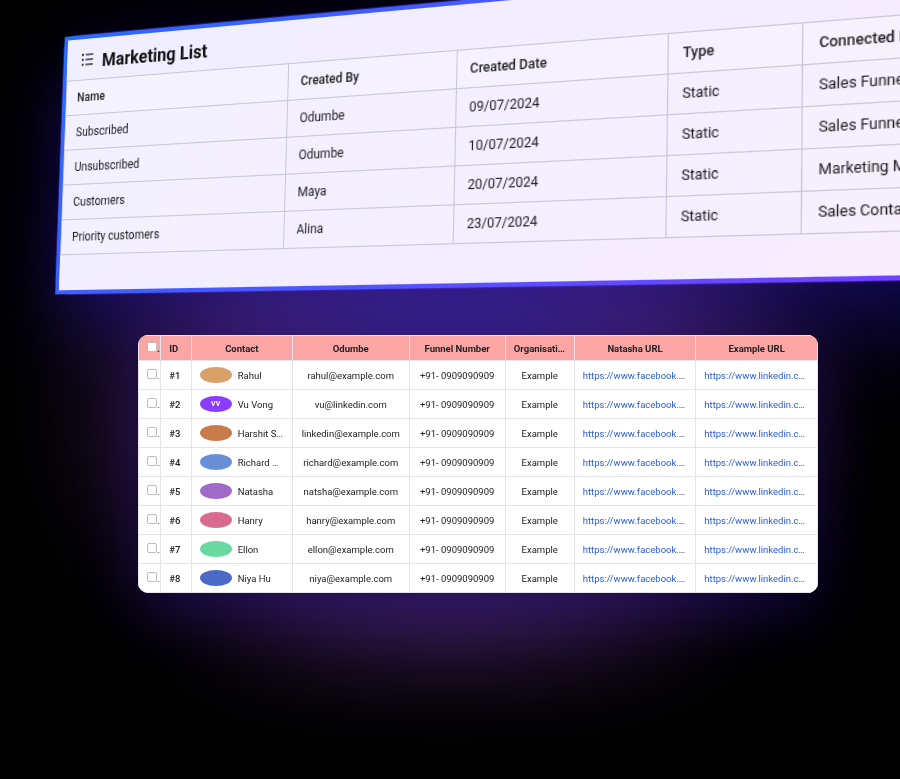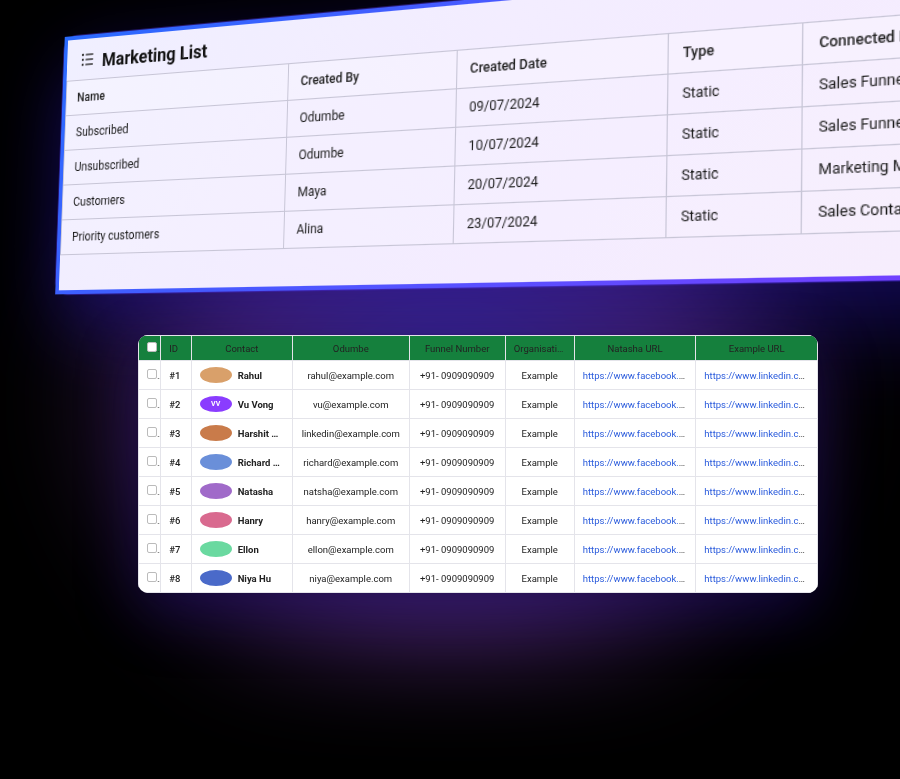--- a/index.html
+++ b/index.html
@@ -67,21 +67,21 @@
     z-index: 3;
   }
 
   .c-table { width: 100%; border-collapse: collapse; font-size: 9.5px; color: #222; table-layout: fixed; }
   .c-table th, .c-table td {
     border: 1px solid #e4e4ea;
     padding: 6px 8px;
     text-align: left;
     overflow: hidden; white-space: nowrap; text-overflow: ellipsis;
   }
-  .c-table th { font-weight: 400; background: #15803d; text-align: center; }
+  .c-table th { font-weight: 700; background: #fca5a5; text-align: center; }
   .c-table th:first-child, .c-table th:nth-child(2) { text-align: left; }
   .c-table td { text-align: center; }
   .c-table td.left { text-align: left; }
   .c-table td.id-cell { font-weight: 500; }
   .c-table td.link a { color: #2a5bdc; text-decoration: none; }
   .col-chk { width: 22px; }
   .col-id { width: 30px; }
   .col-contact { width: 100px; }
   .col-email { width: 115px; }
   .col-phone { width: 95px; }
@@ -92,21 +92,21 @@
   .chk { width: 10px; height: 10px; border: 1px solid #bbb; border-radius: 2px; display: inline-block; background: #fff; }
 
   .avatar {
     width: 32px; height: 16px; border-radius: 50%;
     display: inline-flex; align-items: center; justify-content: center;
     font-size: 7px; font-weight: 700; color: #fff;
     margin-right: 6px; vertical-align: middle;
     flex-shrink: 0;
   }
   .contact-cell { display: flex; align-items: center; }
-  .contact-name { overflow: hidden; text-overflow: ellipsis; white-space: nowrap; font-weight: bold; }
+  .contact-name { overflow: hidden; text-overflow: ellipsis; white-space: nowrap; }
 
   
   .reflection {
     position: absolute;
     left: 138px; top: 578px;
     width: 680px; height: 170px;
     transform: scaleY(-1);
     transform-origin: top;
     opacity: 0.35;
     z-index: 1;
@@ -225,21 +225,21 @@
           </tr>
           <tr>
             <td class="left"><span class="chk"></span></td>
             <td class="left id-cell">#2</td>
             <td class="left">
               <div class="contact-cell">
                 <span class="avatar" style="background: rgb(138, 60, 255);">VV</span>
                 <span class="contact-name">Vu Vong</span>
               </div>
             </td>
-            <td>vu@example.com</td>
+            <td>vu@linkedin.com</td>
             <td>+91- 0909090909</td>
             <td>Example</td>
             <td class="link"><a href="#">https://www.facebook.com/u...</a></td>
             <td class="link"><a href="#">https://www.linkedin.com/du...</a></td>
           </tr>
           <tr>
             <td class="left"><span class="chk"></span></td>
             <td class="left id-cell">#3</td>
             <td class="left">
               <div class="contact-cell">

